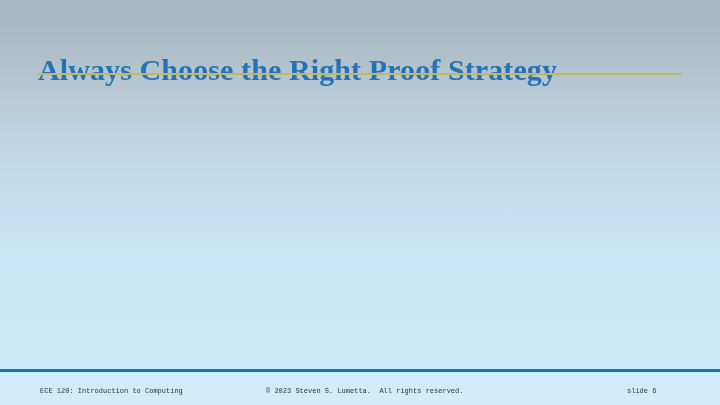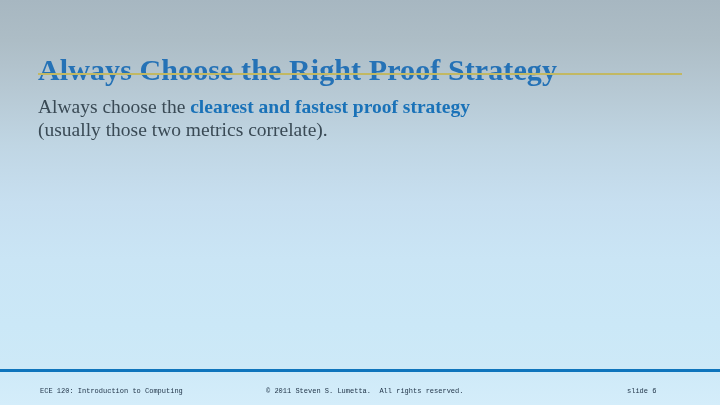--- a/index.html
+++ b/index.html
@@ -112,27 +112,26 @@
 <body>
 
 <div class="slide">
 
   <h1 class="title">Always Choose the Right Proof Strategy</h1>
 
   <div class="title-rule"></div>
 
   <div class="body-block">
 
-    <p class="para"><span>Always choose the </span><span class="emph">clearest and fastest proof strategy</span><span> (usually those two metrics correlate).</span></p>
 
 
   </div>
 
   <div class="footer-bar"></div>
   <div class="footer-strip"></div>
 
   <div class="footer-text footer-left">ECE 120: Introduction to Computing</div>
 
-  <div class="footer-text footer-center">© 2011 Steven S. Lumetta.  All rights reserved.</div>
+  <div class="footer-text footer-center">© 2023 Steven S. Lumetta.  All rights reserved.</div>
 
   <div class="footer-text footer-right">slide 6</div>
 
 </div>
 
 </body></html>

